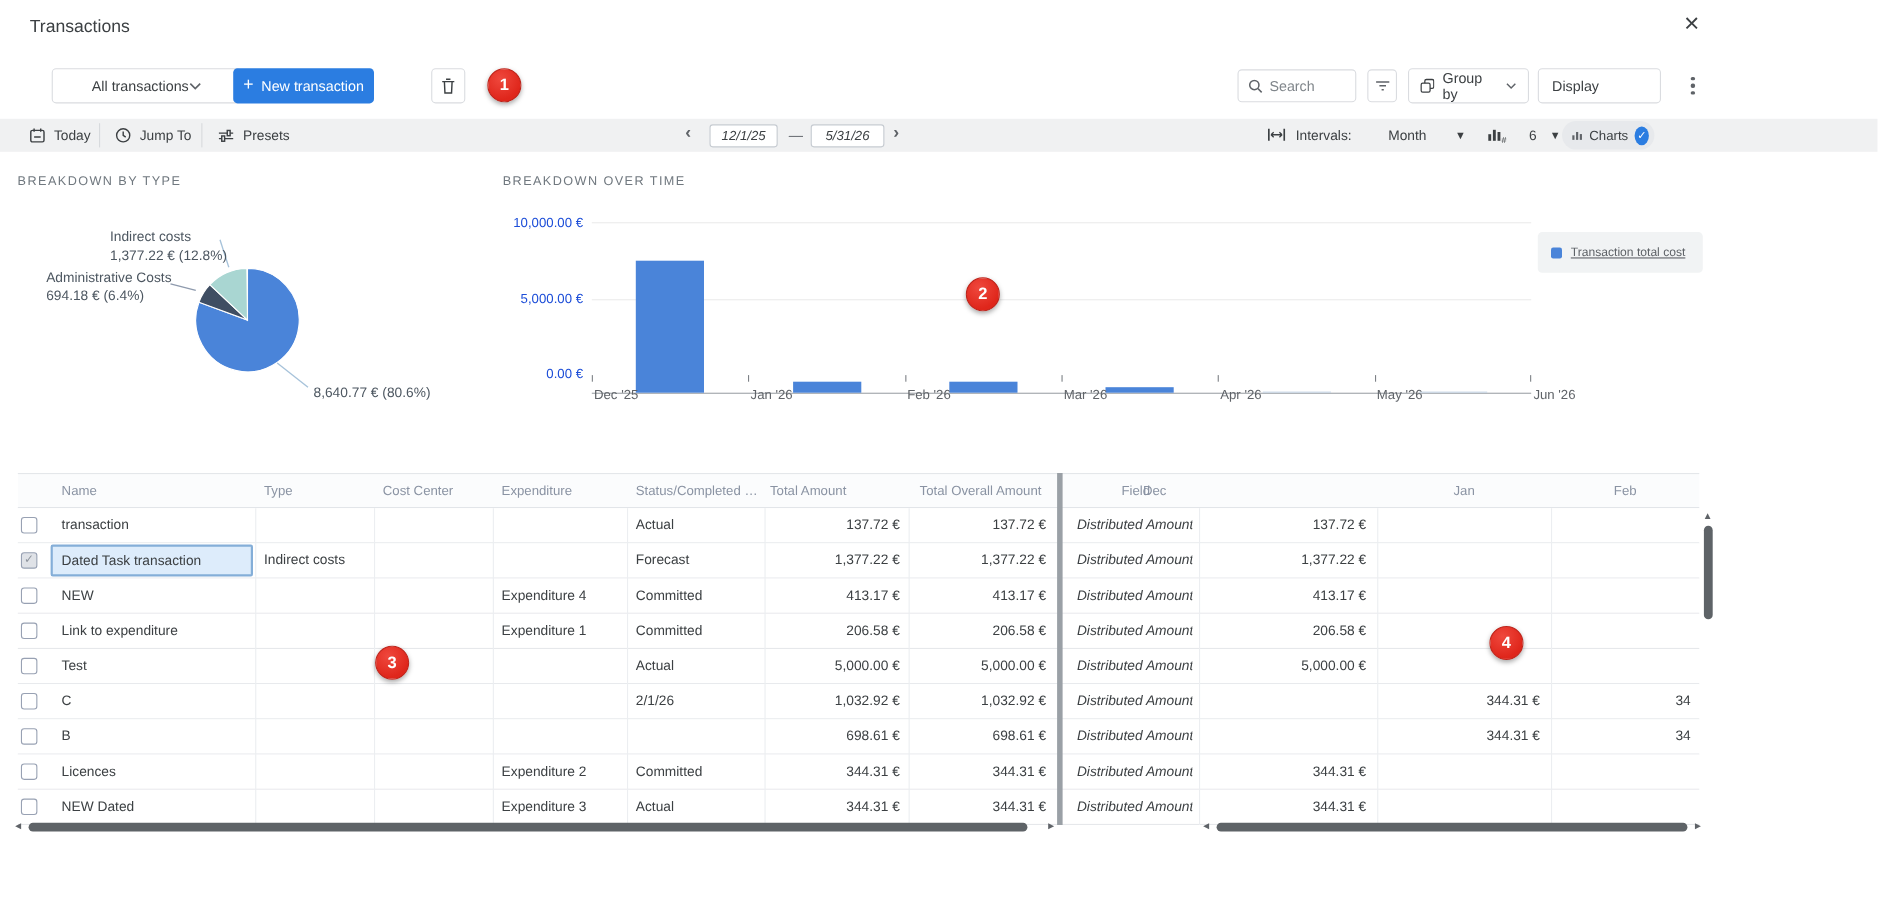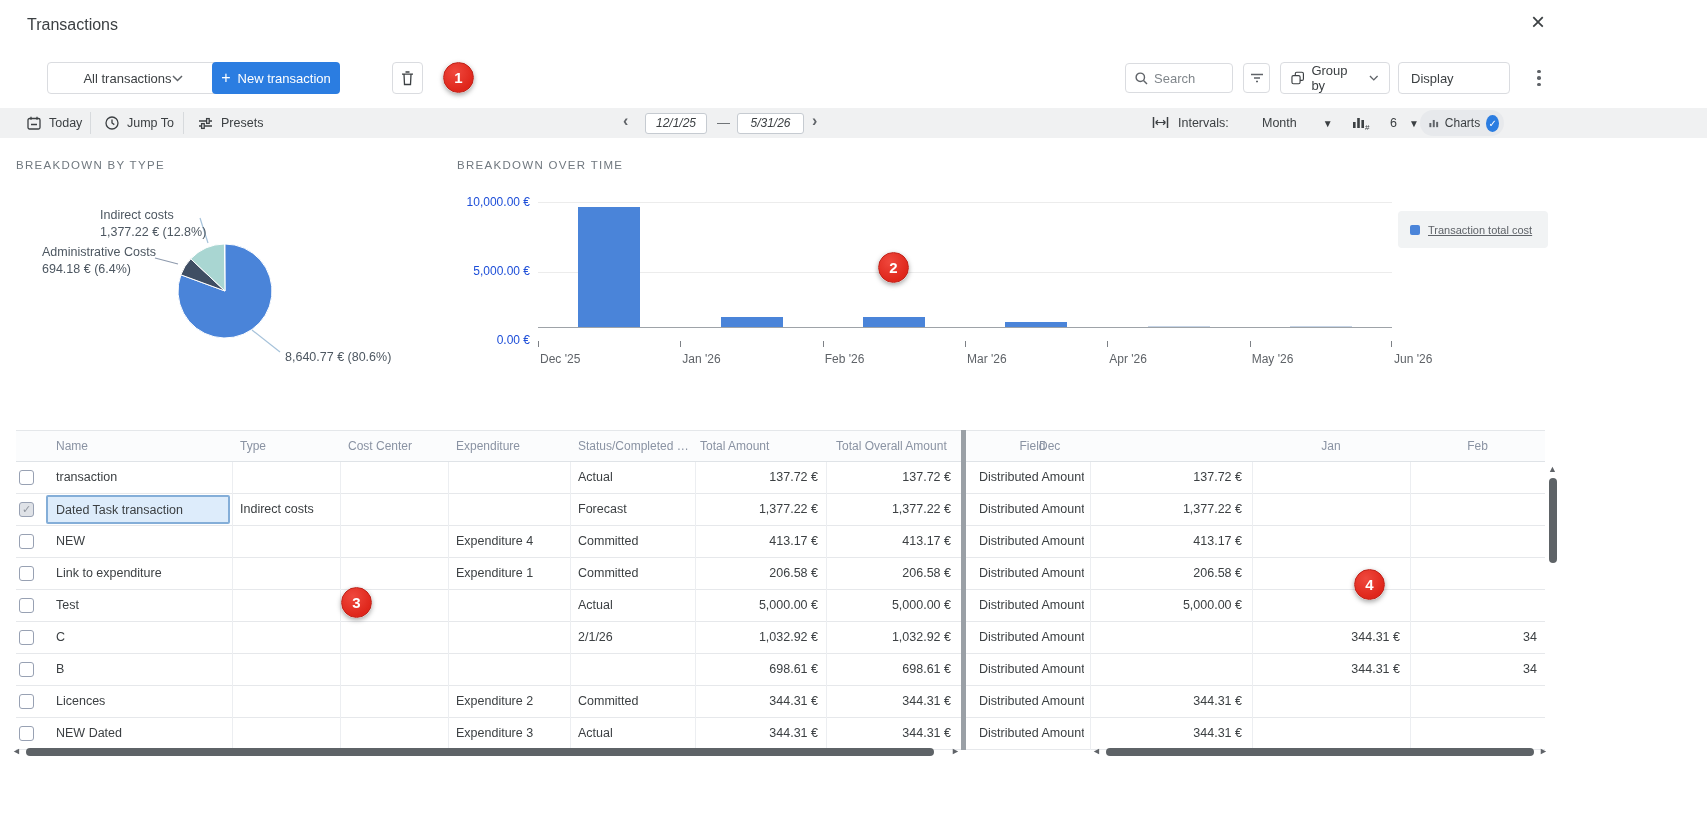--- a/index.html
+++ b/index.html
@@ -42,21 +42,21 @@
   .tri { color:#3c4043; font-size:10px; }
   .charts-pill { position:absolute; left:1420px; top:2px; width:84px; height:26px; background:#e7e9ec;
                  border-radius:14px; display:flex; align-items:center; gap:6px; padding:0 5px 0 9px; font-size:12px; }
   .check-circle { width:17px; height:17px; border-radius:50%; background:#2b7de1; color:#fff;
                   font-size:10px; display:flex; align-items:center; justify-content:center; }
 
   
   .section-title { font-size:11.5px; letter-spacing:1.3px; color:#70787f; }
   .pie-label { font-size:12.5px; color:#4d5761; line-height:1.35; }
   .ytick { width:100px; text-align:right; font-size:12px; color:#1d4ed8; }
-  #bar-plot { left:538px; top:202px; width:854px; height:126px; }
+  #bar-plot { left:538px; top:202px; width:854px; height:156px; }
   .gridline { position:absolute; left:0; width:100%; height:1px; background:#ececec; }
   .baseline { position:absolute; left:0; bottom:0; width:100%; height:1px; background:#9ea3a8; }
   .bar { position:absolute; bottom:1px; width:62px; background:#4a84d9; }
   .xtick { position:absolute; width:1px; height:6px; background:#7d8186; top:139px; }
   .xlabel { position:absolute; top:150px; font-size:12px; color:#5f6368; white-space:nowrap; }
   .legend { left:1398px; top:211px; width:150px; height:37px; background:#f1f3f4; border-radius:4px;
             display:flex; align-items:center; gap:8px; padding:0 12px; }
   .legend-swatch { width:10px; height:10px; border-radius:2px; background:#4a84d9; flex:none; }
   .legend-text { font-size:11px; color:#5f6368;text-decoration:underline; }
 
@@ -65,21 +65,21 @@
   .thead { position:absolute; left:0; top:0; width:1529px; height:32px; background:#fbfcfd;
            border-top:1px solid #e4e7ea; border-bottom:1px solid #dfe3e7; }
   .th { position:absolute; top:8px; font-size:12px; color:#8a93a3; white-space:nowrap; overflow:hidden;
         text-overflow:ellipsis; }
   .trow { position:absolute; left:0; width:1529px; height:32px; border-bottom:1px solid #e6e8eb; background:#fff; }
   .cell { position:absolute; top:0; height:31px; line-height:31px; font-size:12.5px; color:#3c4043;
           white-space:nowrap; overflow:hidden; padding:0 8px; }
   .c-name{left:32px;width:182px;} .c-type{left:216px;width:106px;} .c-cc{left:324px;width:106px;}
   .c-exp{left:432px;width:120px;} .c-status{left:554px;width:123px;}
   .c-ta{left:679px;width:131px;text-align:right;} .c-to{left:810px;width:133px;text-align:right;}
-  .c-field{left:955px;width:113px;} .c-dec{left:1074px;width:160px;text-align:right;}
+  .c-field{left:955px;width:113px;font-style:italic;} .c-dec{left:1074px;width:160px;text-align:right;}
   .c-jan{left:1236px;width:156px;text-align:right;} .c-feb{left:1394px;width:135px;text-align:right;}
   .colsep { position:absolute; top:32px; width:1px; height:288px; background:#eceef1; }
   .pane-divider { position:absolute; left:945px; top:0; width:5px; height:320px; background:#9aa0a6; }
   .checkbox { position:absolute; left:3px; top:8px; width:15px; height:15px; border:1.5px solid #98a1b3;
               border-radius:3px; background:#fff; font-size:11px; line-height:13px; text-align:center; color:#8f959e; }
   .checkbox.checked { background:#dfe2e7; }
   .sel-cell { background:#ddecfb; border:2px solid #84aed8; border-radius:2px; line-height:27px;
               top:1px; height:29px; left:30px; width:184px; }
 
   

